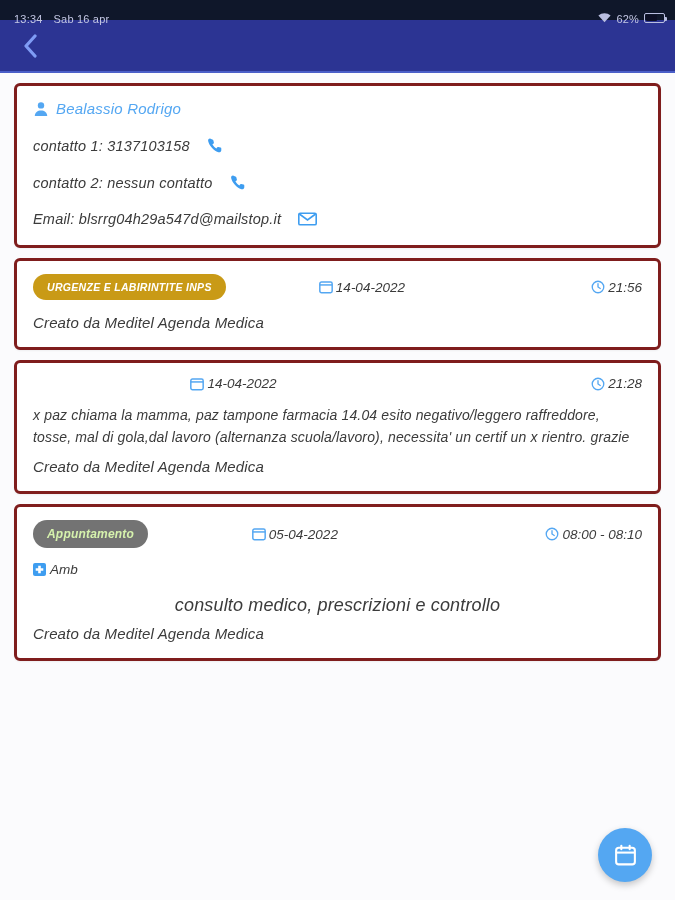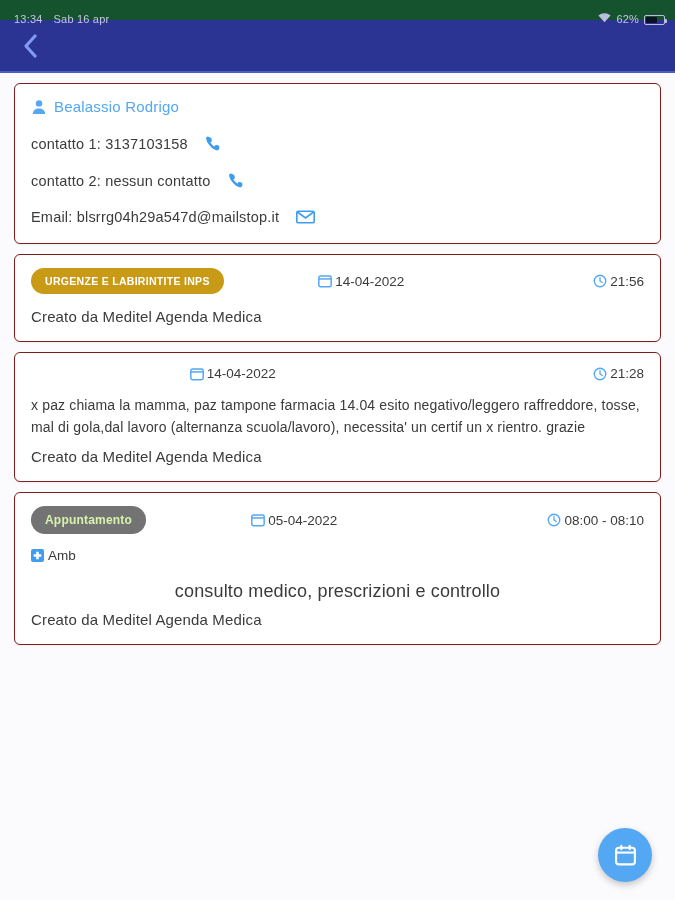--- a/index.html
+++ b/index.html
@@ -6,27 +6,27 @@
   html, body {
     width: 675px; height: 900px;
     font-family: "Liberation Sans", sans-serif;
     background: #f2f2f4;
     overflow: hidden;
   }
   .screen { position: relative; width: 675px; height: 900px; background: #fbfbfd; }
 
   
   .statusbar {
-    height: 20px; background: #14532d;
+    height: 20px; background: #0f172a;
     display: flex; align-items: center; justify-content: space-between;
     padding: 18px 10px 0 14px;
     color: #c3c7e4; font-size: 11px; letter-spacing: .2px;
   }
   .sb-left { display: flex; align-items: baseline; gap: 11px; }
-  .sb-right { display: flex; align-items: flex-end; gap: 5px; }
+  .sb-right { display: flex; align-items: flex-start; gap: 5px; }
   .wifi-ic { display: inline-block; }
   .batt {
     width: 21px; height: 10px; border: 1.2px solid #b9bee0; border-radius: 2px;
     position: relative; display: inline-block;
   }
   .batt::before {
     content: ""; position: absolute; left: 1px; top: 1px; bottom: 1px;
     width: 11px; background: #0c0f24; border-radius: 1px;
   }
   .batt::after {
@@ -46,24 +46,25 @@
   }
 
   
   .content {
     position: absolute; top: 75px; left: 0; right: 0; bottom: 0;
     background: #fbfbfd; overflow: hidden; padding: 8px 14px 0 14px;
   }
 
   .card {
     background: #ffffff;
-    border: 1px solid #7f1d1d;
+    border: 3px solid #7f1d1d;
     border-radius: 6px;
     box-shadow: 0 1px 2px rgba(0,0,0,.05);
     margin-bottom: 10px;
+    font-style: italic;
   }
 
   
   .patient { padding: 14px 16px 18px 16px; }
   .p-row { display: flex; align-items: center; gap: 7px; margin-bottom: 20px; }
   .p-row:last-child { margin-bottom: 0; }
   .p-name { color: #54a7f2; font-size: 15px; letter-spacing: .2px; }
   .p-txt { color: #3b3b3b; font-size: 14.5px; letter-spacing: .2px; }
   .ic { display: inline-flex; align-items: center; flex: 0 0 auto; }
 

